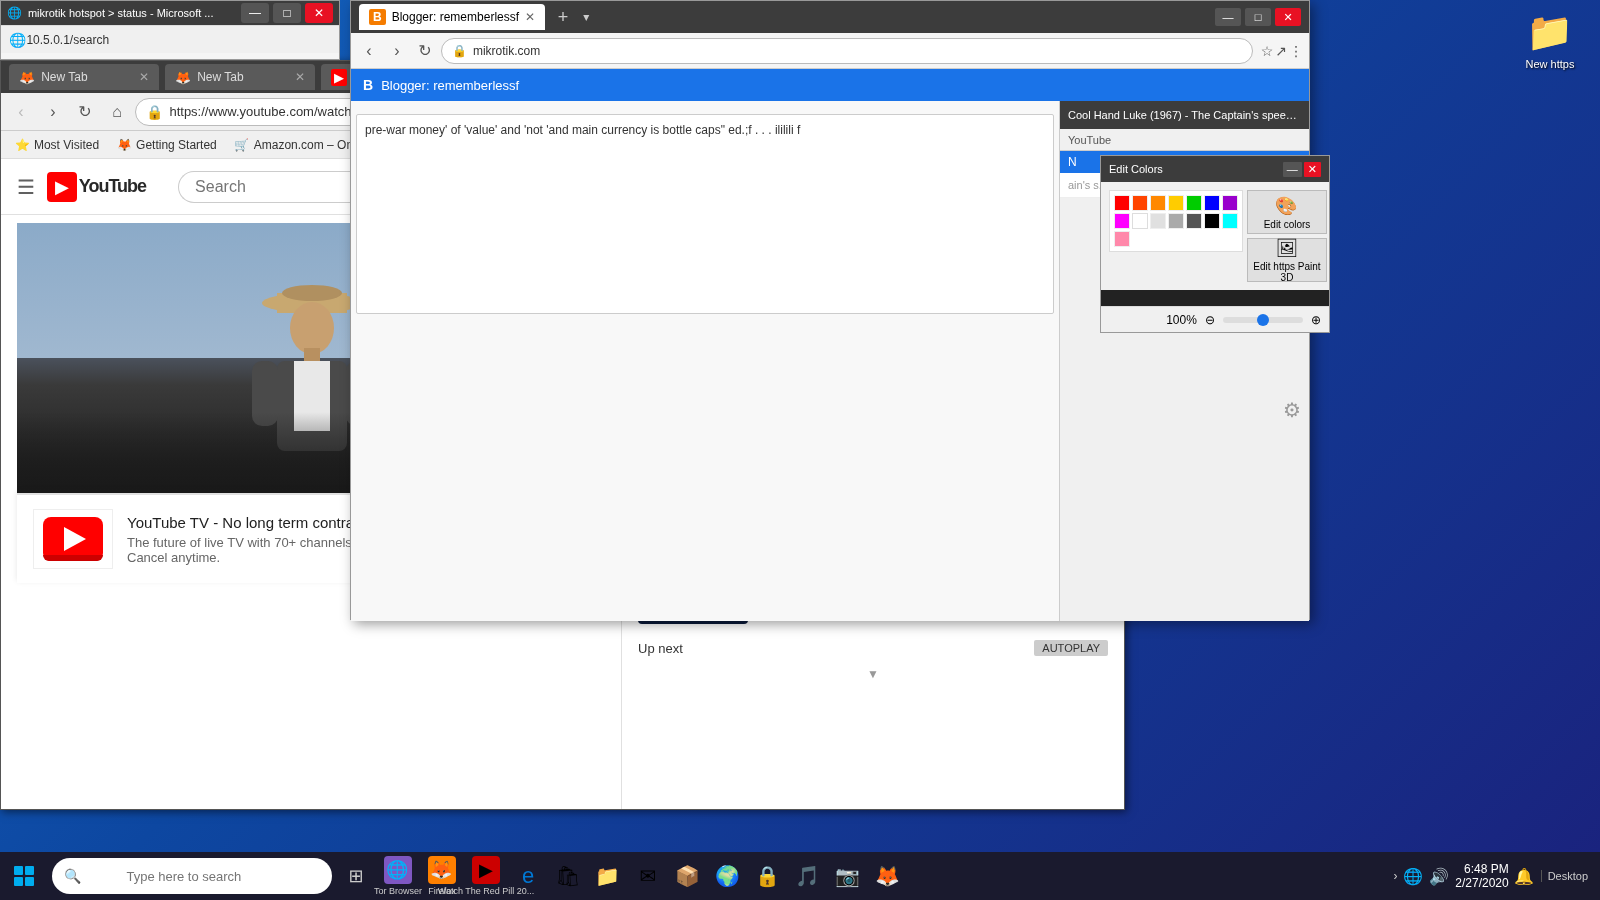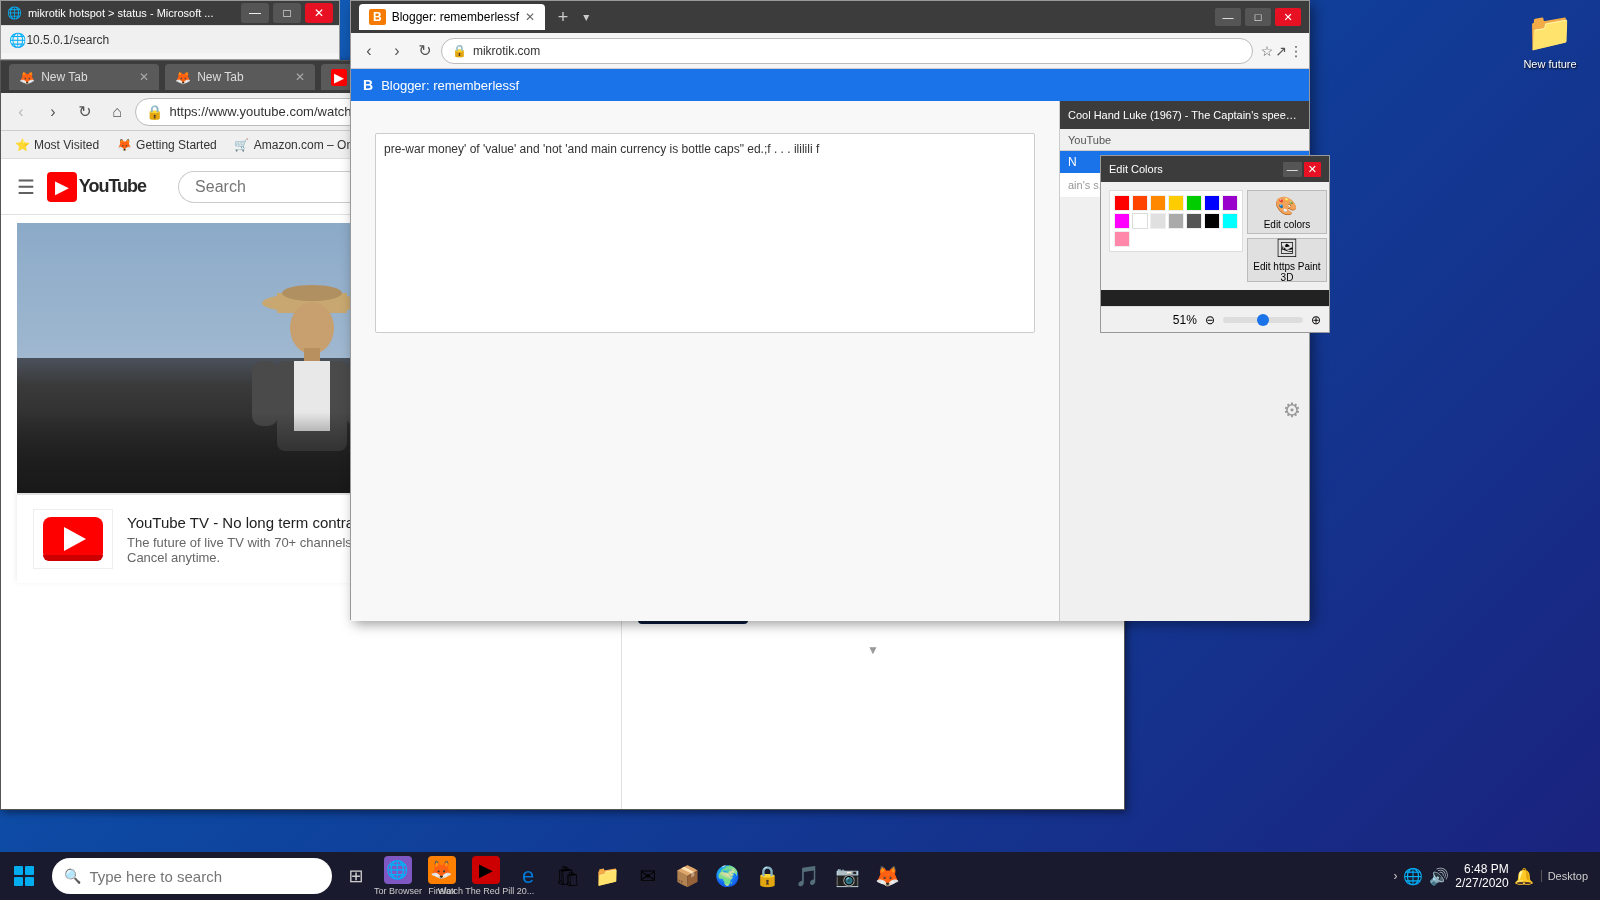--- a/index.html
+++ b/index.html
@@ -128,21 +128,21 @@
     ::-webkit-scrollbar-track { background: #f1f1f1; }
     ::-webkit-scrollbar-thumb { background: #aaa; border-radius: 4px; }
   </style>
 </head>
 <body>
 
 <div class="desktop"></div>
 
 <div class="desktop-icon" style="position:absolute;top:10px;right:10px;z-index:3;display:flex;flex-direction:column;align-items:center;gap:4px;cursor:pointer;">
   <div style="font-size:38px;">📁</div>
-  <div style="font-size:11px;color:#fff;text-shadow:1px 1px 2px #000;text-align:center;">New future</div>
+  <div style="font-size:11px;color:#fff;text-shadow:1px 1px 2px #000;text-align:center;">New https</div>
 </div>
 
 <div class="mikrotik-window">
   <div class="mikrotik-title">
     <span style="font-size:12px;">🌐</span>
     <span>mikrotik hotspot &gt; status - Microsoft ...</span>
     <div style="margin-left:auto;display:flex;gap:4px;">
       <div class="win-btn win-btn-min">—</div>
       <div class="win-btn win-btn-max">□</div>
       <div class="win-btn win-btn-close">✕</div>
@@ -371,20 +371,24 @@
             <div style="font-size:8px;letter-spacing:1px;color:#adc8e8;margin-bottom:2px;">PAUL NEWMAN</div>
             <div style="font-size:16px;font-weight:bold;line-height:1.1;text-align:center;">COOL HAND LUKE</div>
             <div style="width:80px;height:60px;margin-top:8px;background:linear-gradient(180deg,#4a6a9a,#2a4a7a);border-radius:2px;"></div>
           </div>
           <div class="movie-info">
             <div class="movie-rating">Rating: PG</div>
             <div class="movie-runtime">Running time: 2:06:35</div>
           </div>
         </div>
 
+        <div style="display:flex;align-items:center;justify-content:space-between;margin-bottom:8px;">
+          <span style="font-size:13px;font-weight:500;color:#333;">Up next</span>
+          <span style="background:#ccc;color:#333;font-size:11px;padding:2px 8px;border-radius:2px;">AUTOPLAY</span>
+        </div>
 
         <div style="height:20px;display:flex;align-items:center;justify-content:center;">
           <span style="font-size:12px;color:#999;">▼</span>
         </div>
       </div>
     </div>
   </div>
 </div>
 
 <div class="browser-second">
@@ -419,21 +423,21 @@
     </div>
   </div>
 
   <div class="second-content">
     <div class="blogger-bar">
       <span style="color:#fff;font-size:14px;font-weight:bold;">B</span>
       <span style="color:#fff;font-size:13px;">Blogger: rememberlessf</span>
     </div>
     <div style="flex:1;display:flex;overflow:hidden;">
 
-      <div style="flex:1;padding:24px;overflow:hidden;">
+      <div style="flex:1;padding:5px;overflow:hidden;">
         <div class="second-text-area">
           <span>pre-war money' of 'value' and 'not 'and main currency is bottle caps" ed.;f
 .
 .
 . ililili f</span>
         </div>
       </div>
 
       <div style="width:250px;background:#f0f0f0;border-left:1px solid #ccc;display:flex;flex-direction:column;">
 
@@ -503,21 +507,21 @@
       <div style="width:80px;height:44px;background:#e0e0e0;border:1px solid #bbb;cursor:pointer;display:flex;flex-direction:column;align-items:center;justify-content:center;gap:2px;">
         <span style="font-size:18px;">🖼</span>
         <span style="font-size:10px;text-align:center;">Edit https Paint 3D</span>
       </div>
     </div>
   </div>
 
   <div style="height:16px;background:#222;"></div>
 
   <div style="height:26px;background:#f0f0f0;border-top:1px solid #ddd;display:flex;align-items:center;justify-content:flex-end;padding:0 8px;gap:8px;font-size:12px;">
-    <span>51%</span>
+    <span>100%</span>
     <span style="cursor:pointer;">⊖</span>
     <div style="width:80px;height:6px;background:#ddd;border-radius:3px;position:relative;cursor:pointer;">
       <div style="position:absolute;top:50%;transform:translateY(-50%);width:12px;height:12px;background:#1a73e8;border-radius:50%;left:calc(50% - 6px);"></div>
     </div>
     <span style="cursor:pointer;">⊕</span>
   </div>
 </div>
 
 <div class="taskbar">
 
@@ -525,21 +529,21 @@
     <div class="win-logo">
       <div class="win-logo-sq" style="background:#00adef;width:9px;height:9px;"></div>
       <div class="win-logo-sq" style="background:#00adef;width:9px;height:9px;"></div>
       <div class="win-logo-sq" style="background:#00adef;width:9px;height:9px;"></div>
       <div class="win-logo-sq" style="background:#00adef;width:9px;height:9px;"></div>
     </div>
   </div>
 
   <div class="taskbar-search">
     <span style="font-size:14px;color:#999;">🔍</span>
-    <input type="text" style="border: none; outline: none; font-size: 15px; width: 100%; background: transparent;" placeholder="Type here to search">
+    <input type="text" style="border: none; outline: none; font-size: 13px; width: 100%; background: transparent; margin-left: 37px;" placeholder="Type here to search">
   </div>
 
   <div style="width:40px;height:44px;display:flex;align-items:center;justify-content:center;cursor:pointer;">
     <span style="font-size:18px;color:#ccc;">⊞</span>
   </div>
 
   <div class="taskbar-icon">
     <div class="taskbar-icon-img" style="background:#7e57c2;">🌐</div>
     <div class="taskbar-label">Tor Browser</div>
   </div>

